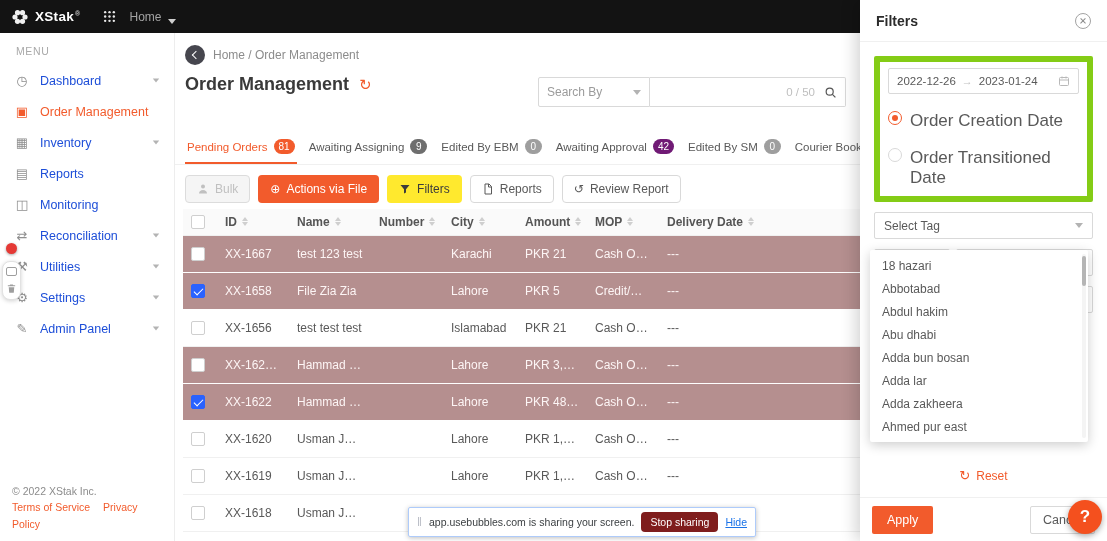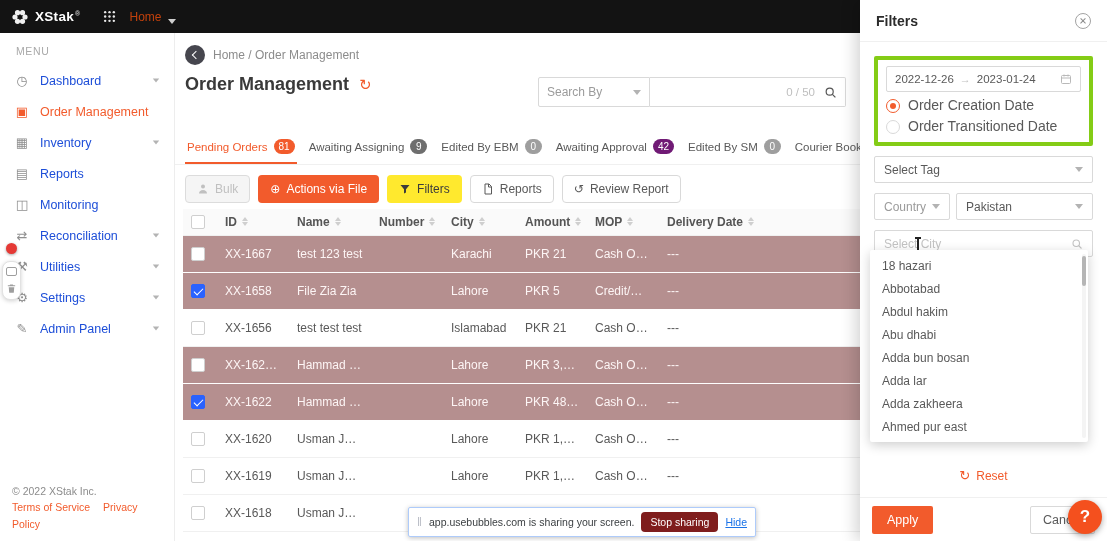--- a/index.html
+++ b/index.html
@@ -6,21 +6,21 @@
   body { margin: 0; font-family: "Liberation Sans", "DejaVu Sans", sans-serif; background: #e9e9e9; }
   .app { position: relative; width: 1107px; height: 541px; background: #fff; overflow: hidden; }
 
   
   .topbar { position: absolute; top: 0; left: 0; width: 100%; height: 33px; background: #131313;
             display: flex; align-items: center; padding: 0 12px; z-index: 5; }
   .logo { display: flex; align-items: center; gap: 7px; cursor: pointer; }
   .logo-text { color: #fff; font-size: 13.5px; font-weight: 700; letter-spacing: .3px; }
   .brand-mark { font-size: 7px; color: #ccc; vertical-align: super; margin-left: 1px; }
   .apps-grid { margin-left: 22px; cursor: pointer; }
-  .nav-home { margin-left: 14px; color: #c2410c; font-size: 12px; display: flex; align-items: flex-end; gap: 6px; cursor: pointer; }
+  .nav-home { margin-left: 14px; color: #a3a3a3; font-size: 12px; display: flex; align-items: flex-end; gap: 6px; cursor: pointer; }
 
   .caret-down { width: 0; height: 0; border-left: 4px solid transparent; border-right: 4px solid transparent;
                 border-top: 5px solid #b3b3b3; display: inline-block; }
   .caret-light { border-top-color: #cfcfcf; }
 
   
   .sidebar { position: absolute; top: 33px; left: 0; width: 175px; bottom: 0; background: #fff;
              border-right: 1px solid #ededed; z-index: 4; }
   .menu-label { padding: 12px 16px 8px; font-size: 10.5px; color: #a9a9a9; letter-spacing: .6px; }
   .side-item { height: 31px; display: flex; align-items: center; gap: 10px; padding: 0 14px; cursor: pointer; }
@@ -114,26 +114,26 @@
   .filters-panel { position: absolute; top: 0; right: 0; width: 247px; height: 541px; background: #fff; z-index: 20;
                    box-shadow: -5px 0 14px rgba(0,0,0,.16); }
   .fp-header { height: 42px; display: flex; align-items: center; justify-content: space-between; padding: 0 16px;
                border-bottom: 1px solid #f0f0f0; }
   .fp-title { font-size: 14px; font-weight: 700; color: #2b2b2b; }
   .close-btn { position: relative; width: 16px; height: 16px; border: 1.2px solid #a3a3a3; border-radius: 50%; cursor: pointer; }
   .close-btn::before, .close-btn::after { content: ""; position: absolute; left: 50%; top: 50%; width: 7px; height: 1.2px; background: #8c8c8c; }
   .close-btn::before { transform: translate(-50%,-50%) rotate(45deg); }
   .close-btn::after  { transform: translate(-50%,-50%) rotate(-45deg); }
   .fp-body { padding: 14px 14px 0; }
-  .group-box { border: 4px solid #84cc16; border-radius: 2px; padding: 6px 8px 8px; }
+  .group-box { border: 6px solid #84cc16; border-radius: 2px; padding: 6px 8px 8px; }
   .date-input { border: 1px solid #d9d9d9; border-radius: 2px; height: 26px; display: flex; align-items: center;
                 gap: 6px; padding: 0 8px; font-size: 11.5px; color: #595959; cursor: pointer; }
   .date-arrow { color: #bfbfbf; font-size: 11px; }
   .cal-icon { margin-left: auto; color: #b9b9b9; }
-  .radio-row { display: flex; align-items: flex-end; gap: 8px; margin-top: 5px; font-size: 14px; color: #595959; cursor: pointer; }
+  .radio-row { display: flex; align-items: flex-start; gap: 8px; margin-top: 17px; font-size: 17px; color: #595959; cursor: pointer; }
   .radio { width: 14px; height: 14px; border-radius: 50%; border: 1px solid #d9d9d9; position: relative; background: #fff; flex: 0 0 14px; }
   .radio.selected { border-color: #f25b2c; }
   .radio.selected::after { content: ""; position: absolute; inset: 3px; border-radius: 50%; background: #f25b2c; }
   .select { border: 1px solid #d9d9d9; border-radius: 2px; height: 27px; display: flex; align-items: center;
             justify-content: space-between; padding: 0 9px; font-size: 12px; color: #595959; background: #fff; cursor: pointer; gap: 6px; }
   .mt10 { margin-top: 10px; }
   .country-row { display: flex; gap: 6px; margin-top: 10px; }
   .country-select { width: 76px; color: #9b9b9b; }
   .pak-select { flex: 1; }
   .city-input { margin-top: 10px; position: relative; border: 1px solid #d9d9d9; border-radius: 2px; height: 27px;

